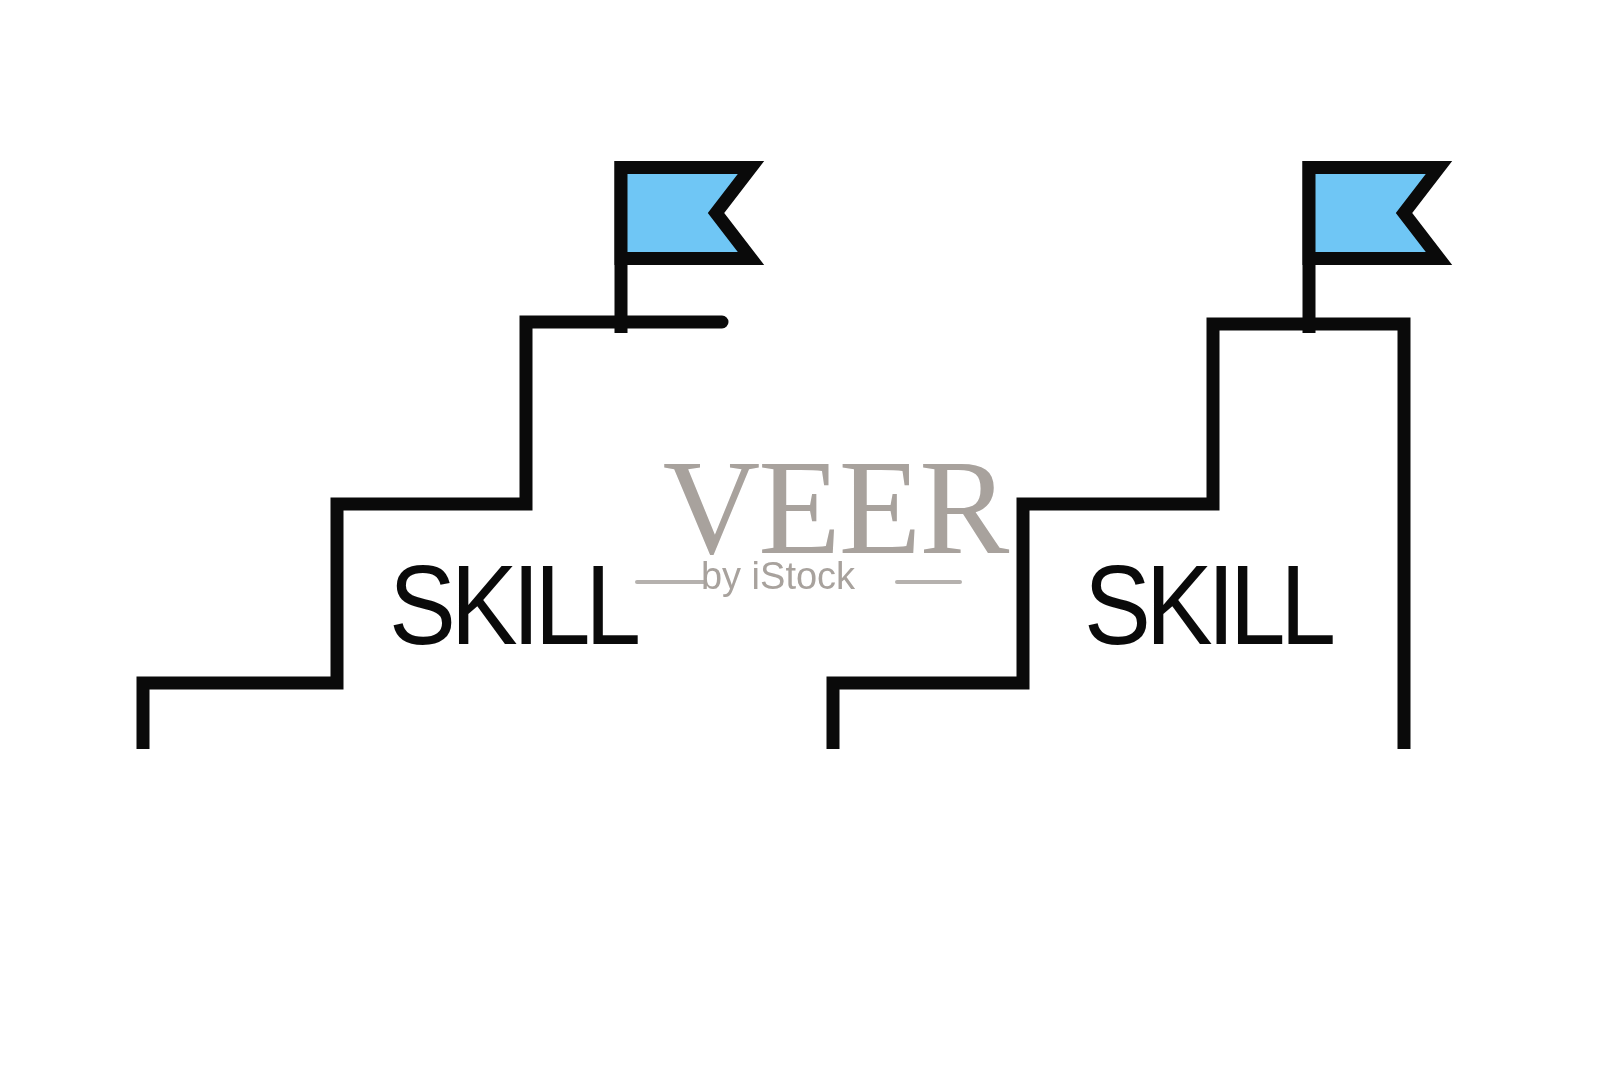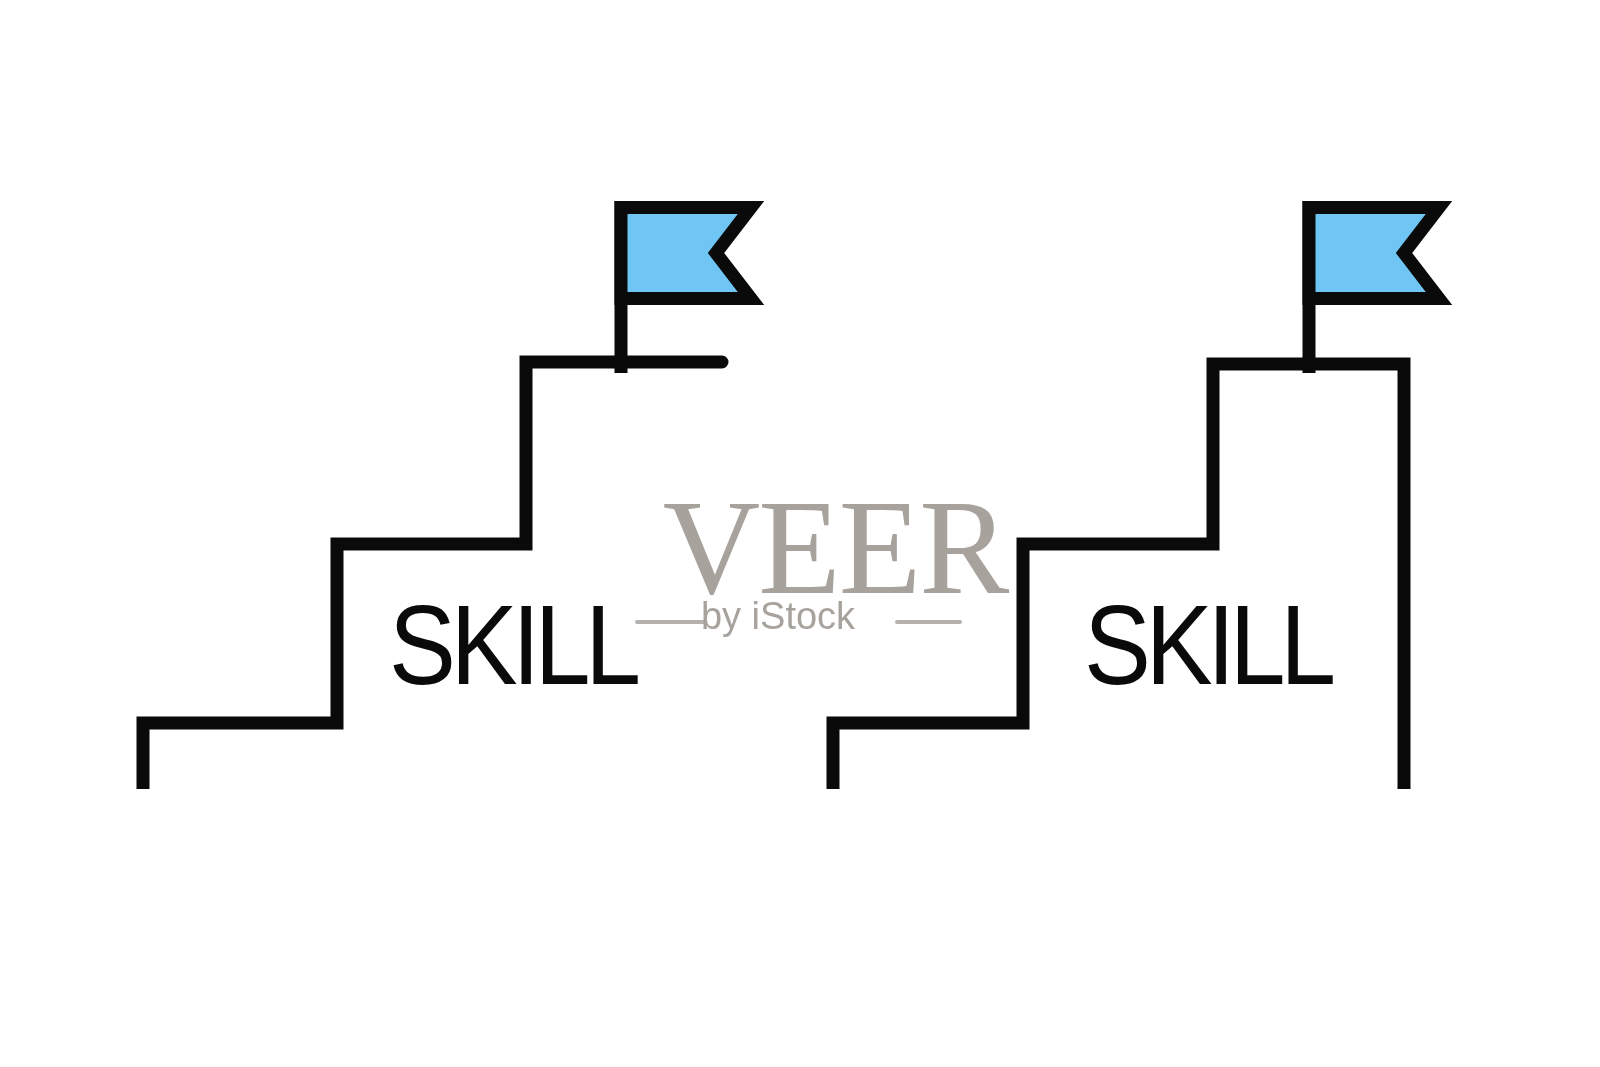--- a/index.html
+++ b/index.html
@@ -7,21 +7,20 @@
     padding: 0;
     background: #ffffff;
   }
   .stage {
     position: relative;
     width: 1600px;
     height: 749px;
     background: #ffffff;
     overflow: hidden;
     font-family: "Liberation Sans", sans-serif;
-    margin-top: 40px;
   }
   .artwork {
     position: absolute;
     left: 0;
     top: 0;
   }
   .stroke {
     stroke: var(--line-black, #0a0a0a);
     stroke-width: 13;
     fill: none;

